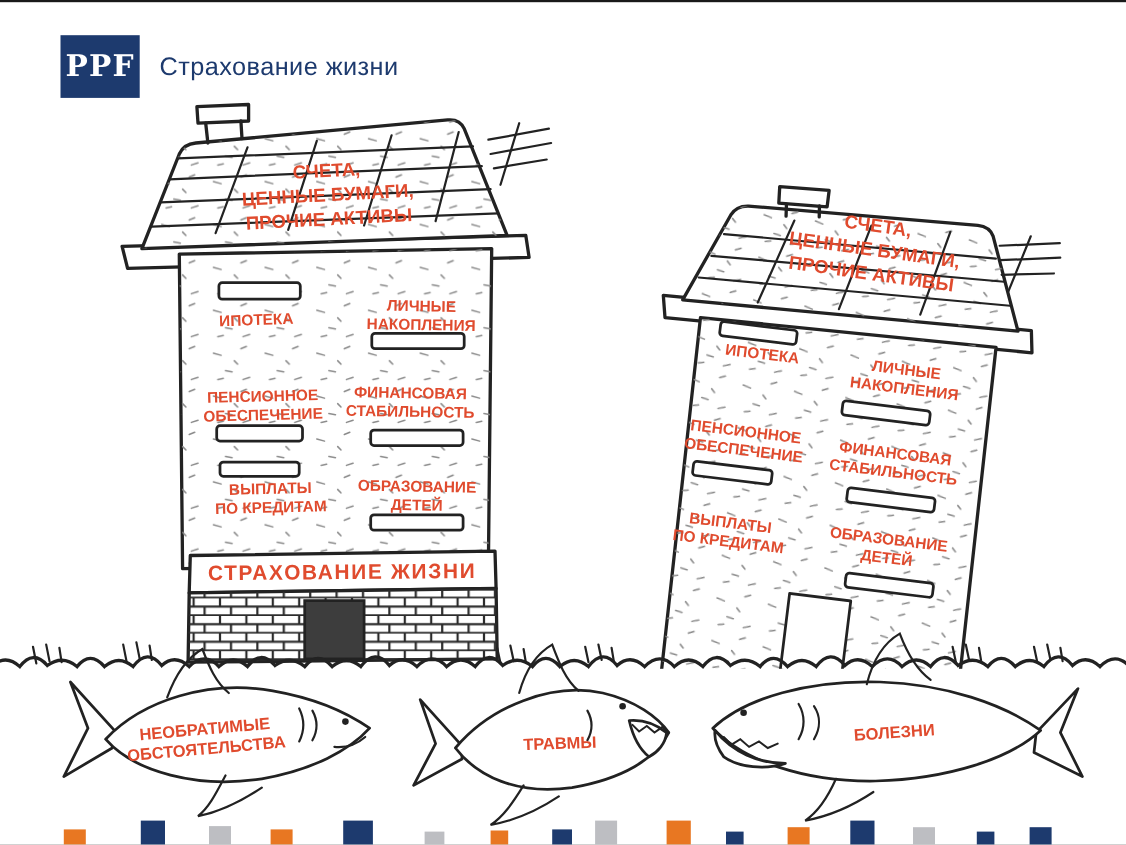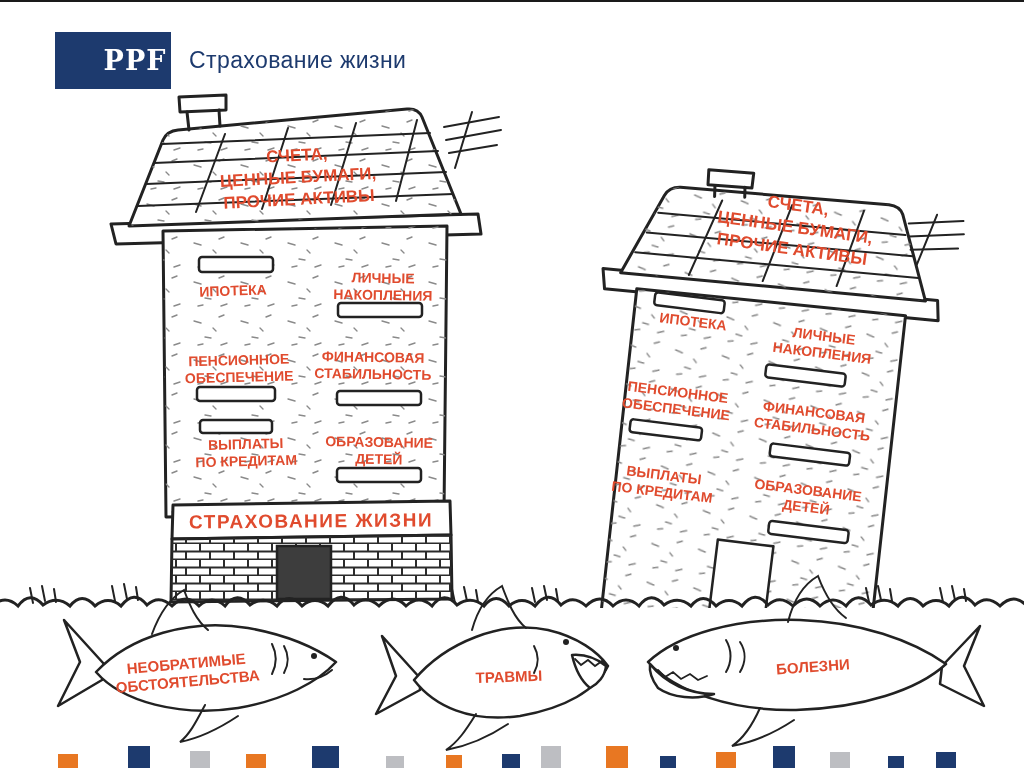--- a/index.html
+++ b/index.html
@@ -5,21 +5,21 @@
   html,body{margin:0;padding:0;background:#888;}
   .slide{
     position:relative;width:1024px;height:768px;background:#fff;overflow:hidden;
     font-family:"Liberation Sans",sans-serif;
   }
   .top-edge{position:absolute;left:0;top:0;width:100%;height:2px;background:#1a1a1a;}
   .header{position:absolute;left:55px;top:32px;display:flex;align-items:center;gap:18px;}
   .logo{
     width:72px;height:57px;background:var(--navy,#1d3a6e);color:#fff;
     font-family:"DejaVu Serif",serif;font-weight:700;font-size:27px;
-    display:flex;align-items:center;justify-content:center;letter-spacing:1px;padding-left:44px;
+    display:flex;align-items:center;justify-content:center;letter-spacing:1px;
   }
   .brand-title{color:var(--navy,#1d3a6e);font-size:23px;font-weight:500;letter-spacing:.4px;}
   svg.scene{position:absolute;left:0;top:0;width:1024px;height:768px;}
 
   
   .s3{fill:#fff;stroke:var(--ink,#222);stroke-width:3;stroke-linejoin:round;stroke-linecap:round;}
   .s25{fill:#fff;stroke:var(--ink,#222);stroke-width:2.5;stroke-linejoin:round;stroke-linecap:round;}
   .l3{fill:none;stroke:var(--ink,#222);stroke-width:3;stroke-linecap:round;}
   .l2{fill:none;stroke:var(--ink,#222);stroke-width:2;stroke-linecap:round;}
   .l18{fill:none;stroke:var(--ink,#222);stroke-width:1.8;stroke-linecap:round;}

